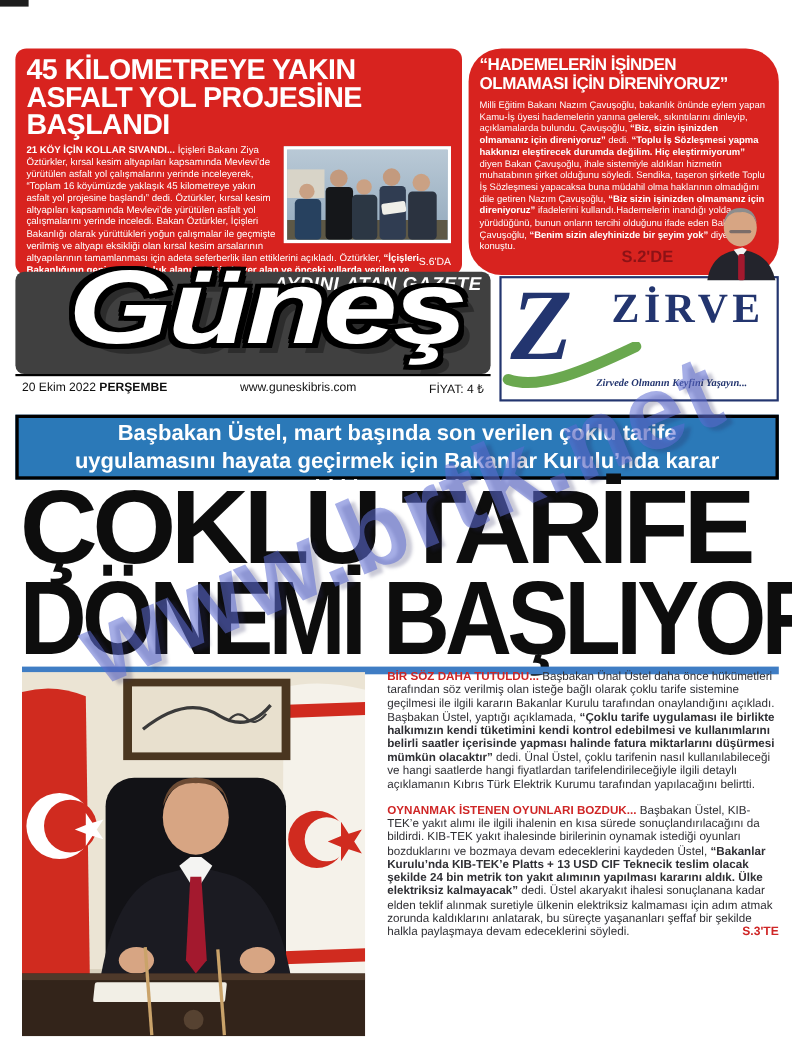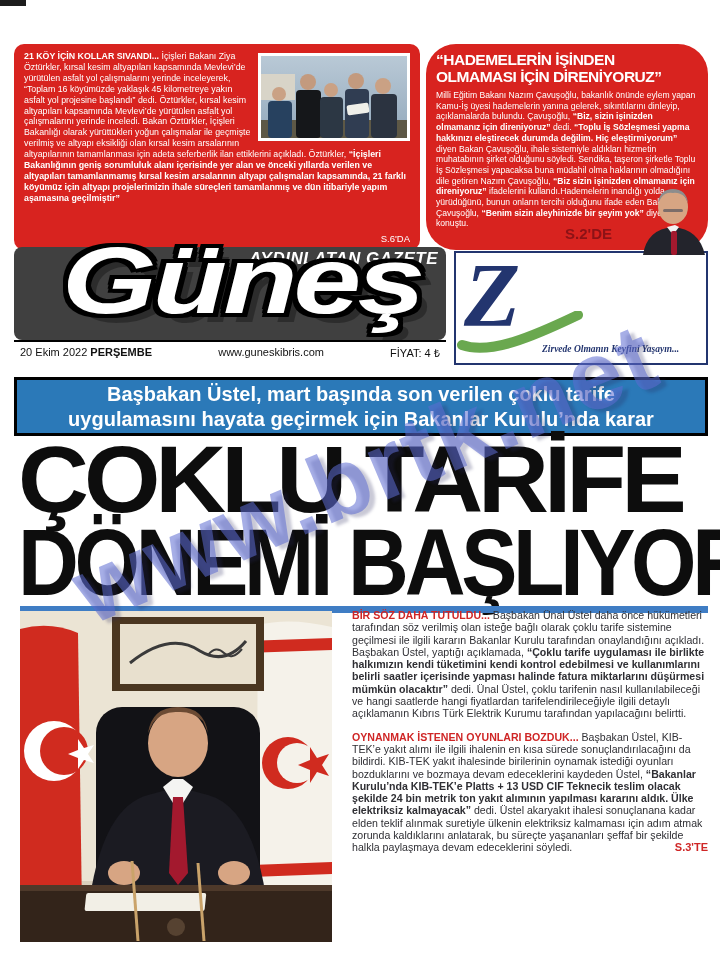--- a/index.html
+++ b/index.html
@@ -118,20 +118,21 @@
   }
   #main-col p{margin:0 0 11px;position:relative;}
   .ref-red{position:absolute;right:0;bottom:0;color:#cf2626;font-weight:bold;font-size:11px;}
 </style>
 </head>
 <body>
 
 <div class="abs" id="scan-artifact"></div>
 
 <div class="redbox" id="article-left">
+  <h1 class="small-head">45 KİLOMETREYE YAKIN ASFALT YOL PROJESİNE BAŞLANDI</h1>
   <div class="body-sm">
     <svg class="photoA" viewBox="0 0 146 82" preserveAspectRatio="none">
       <defs>
         <linearGradient id="skyA" x1="0" y1="0" x2="0" y2="1">
           <stop offset="0" stop-color="#b9c9d6"></stop>
             <stop offset="1" stop-color="#93a9bc"></stop>
         </linearGradient>
       </defs>
       <rect width="146" height="82" fill="url(#skyA)"></rect>
       <rect x="0" y="18" width="34" height="26" fill="#d8d4c8"></rect>
@@ -182,20 +183,21 @@
   </span>
   <span>www.guneskibris.com</span>
   <span>FİYAT: 4 ₺</span>
 </div>
 
 <div class="abs" id="zirve">
   <div id="z-glyph">Z</div>
   <svg id="z-swoosh" width="128" height="44">
     <path d="M6 34 C 34 44, 76 26, 122 4" stroke="#6aa84f" stroke-width="10" fill="none" stroke-linecap="round"></path>
   </svg>
+  <div id="z-brand">ZİRVE</div>
   <div id="z-slogan">Zirvede Olmanın Keyfini Yaşayın...</div>
 </div>
 
 <div class="abs" id="banner">Başbakan Üstel, mart başında son verilen çoklu tarife uygulamasını hayata geçirmek için Bakanlar Kurulu’nda karar aldıklarını açıkladı</div>
 
 <div class="bigline" id="hl1">ÇOKLU TARİFE</div>
 <div class="bigline" id="hl2">DÖNEMİ BAŞLIYOR</div>
 <div class="abs" id="hl-underline"></div>
 
 <div class="abs" id="watermark">www.brtk.net</div>

